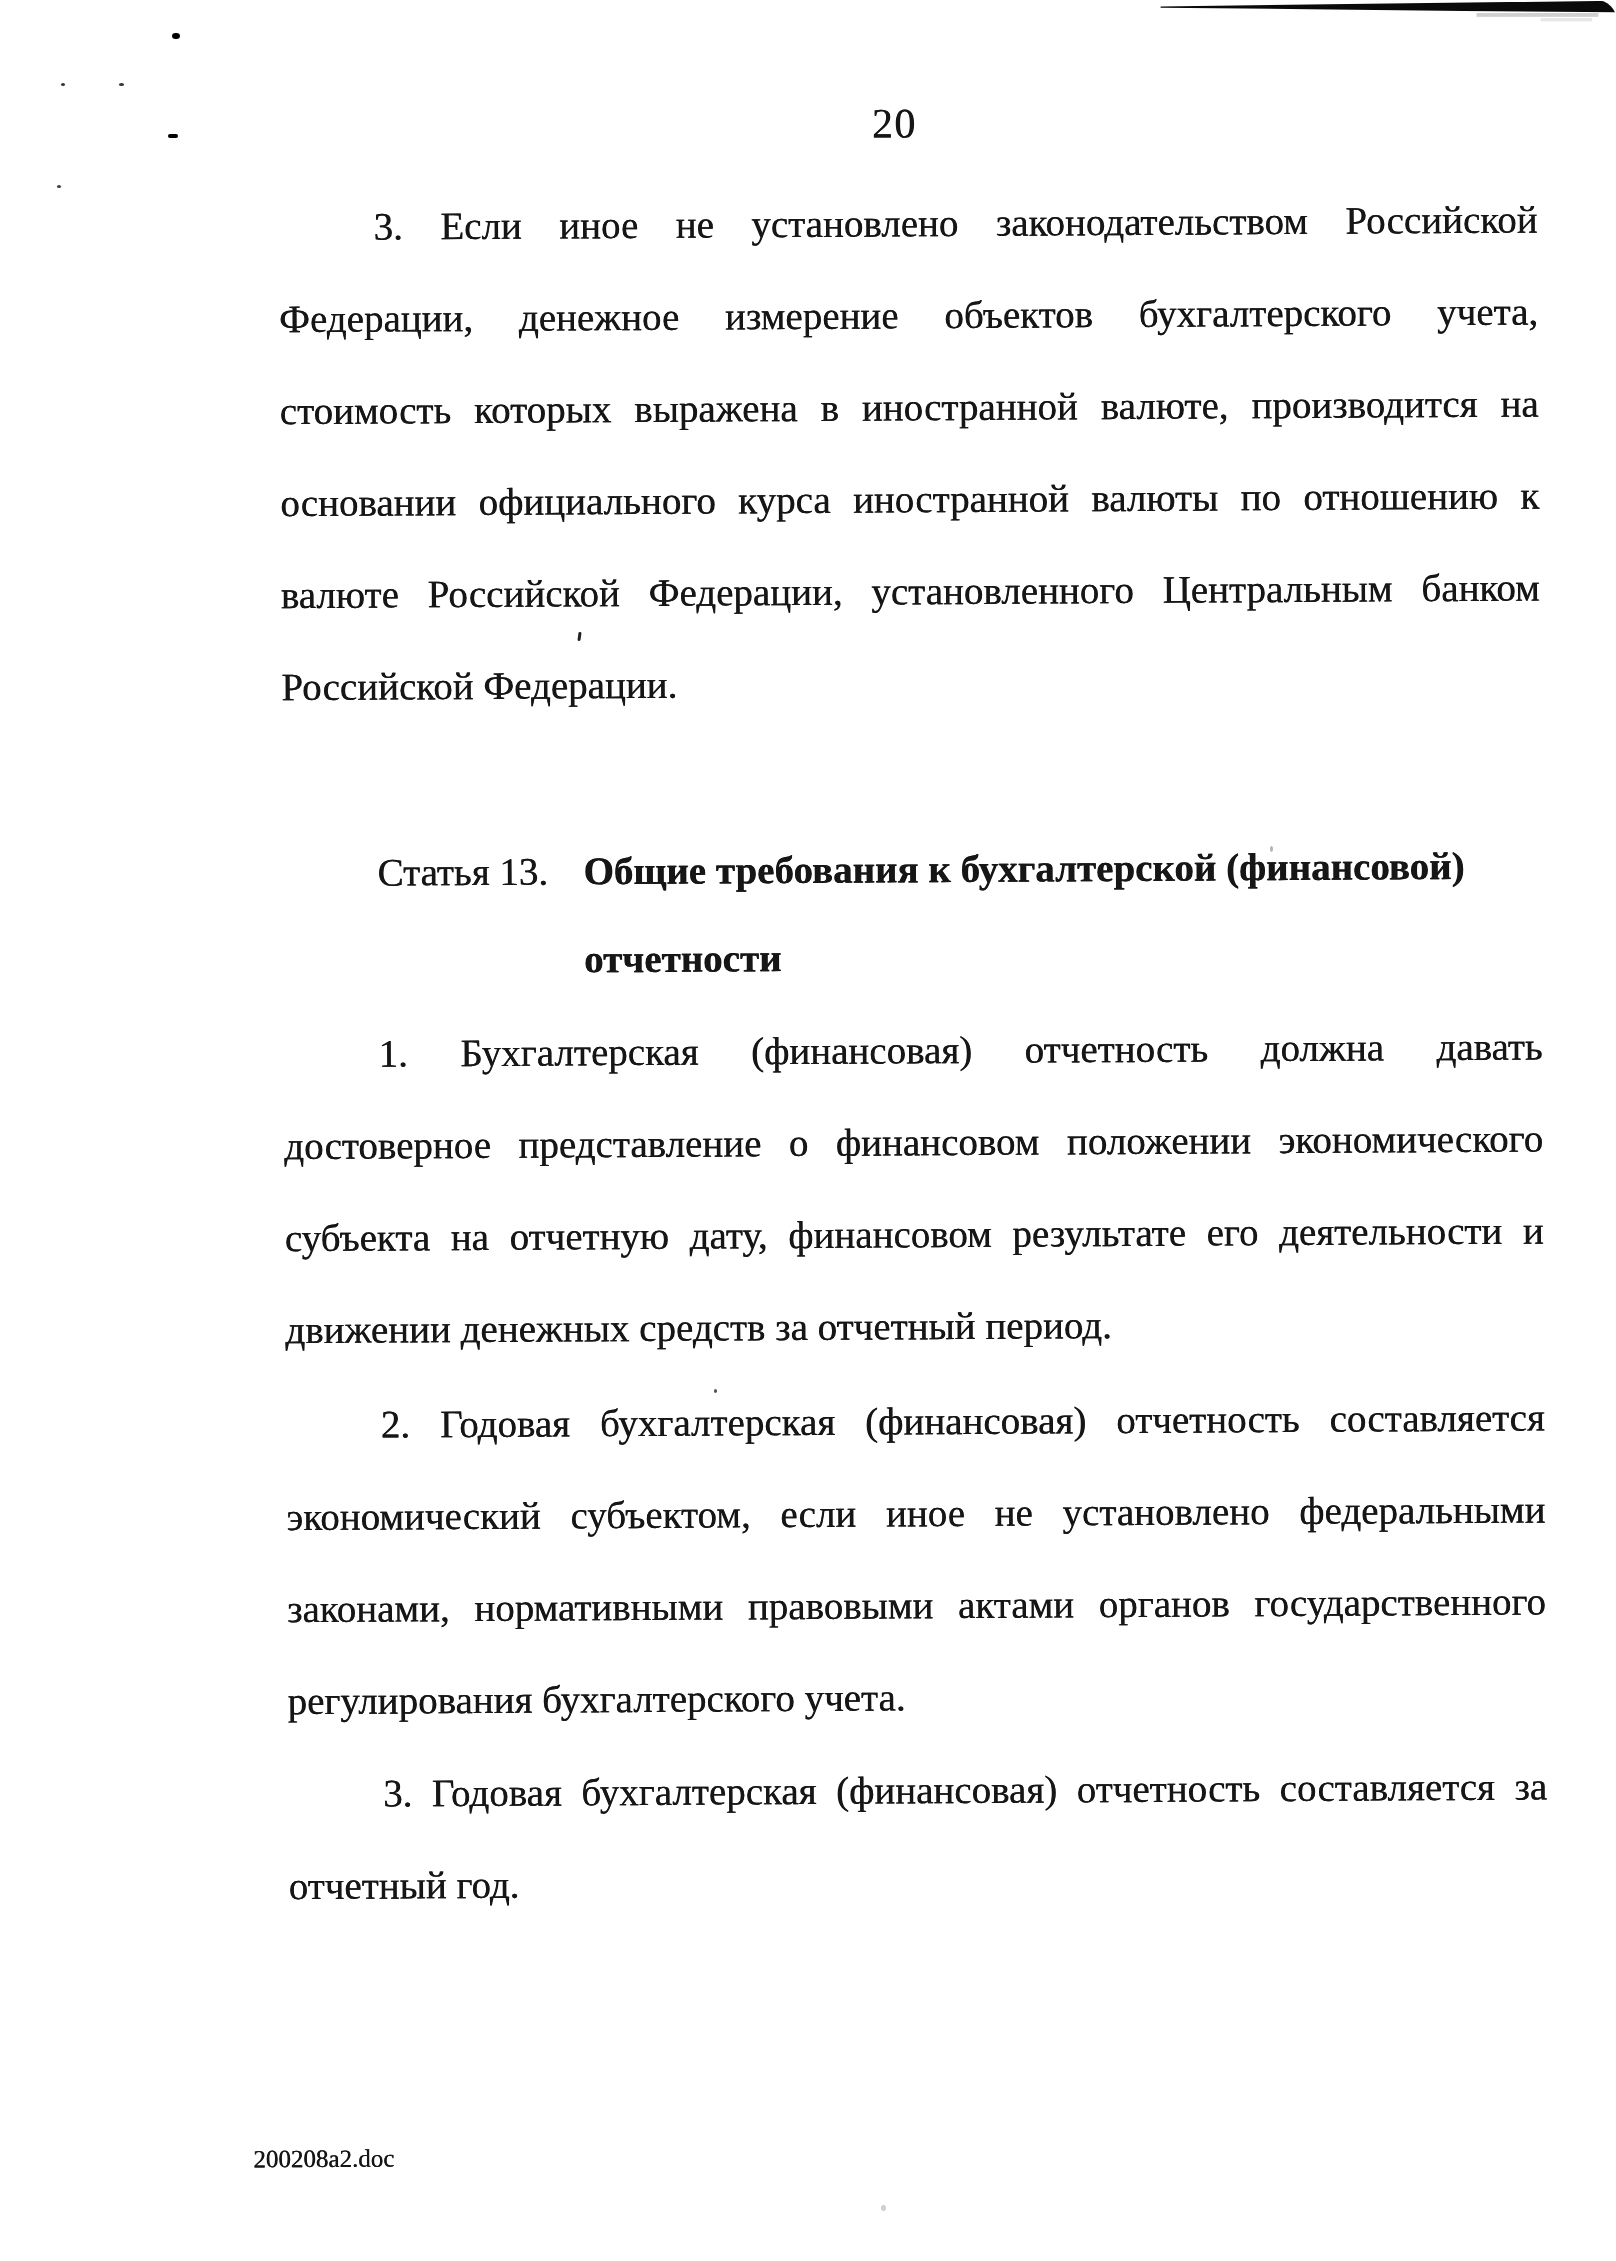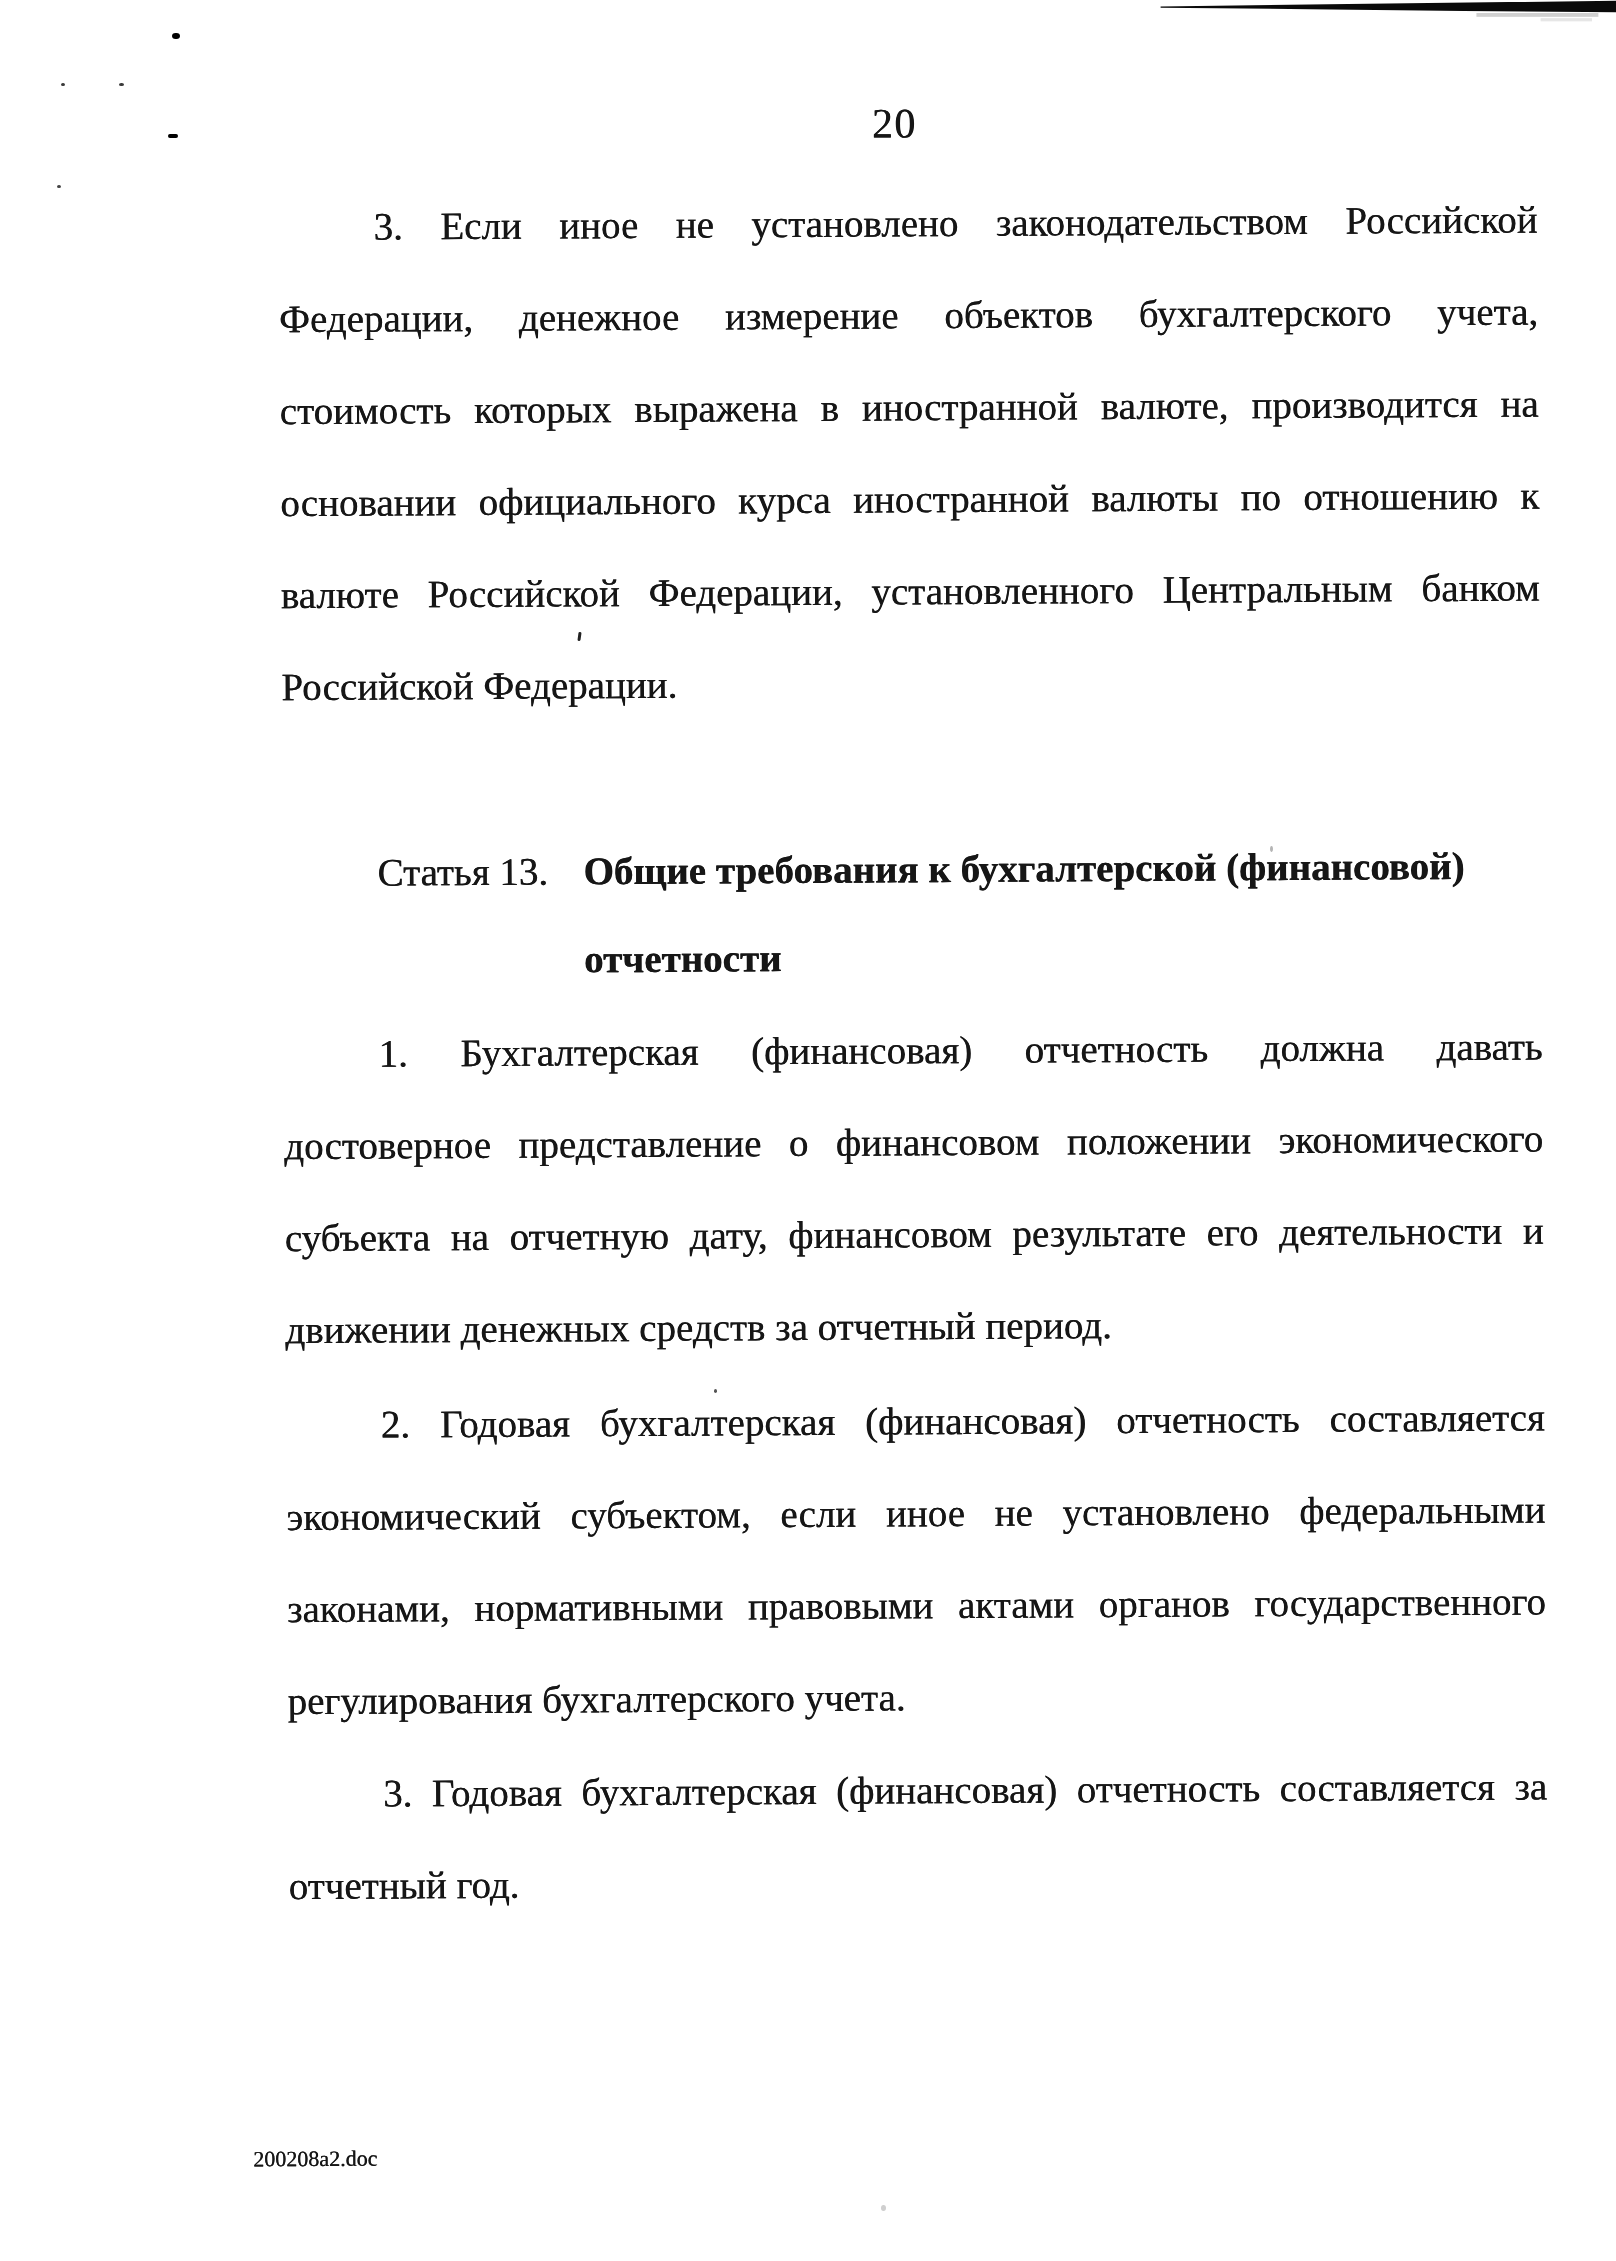--- a/index.html
+++ b/index.html
@@ -4,20 +4,21 @@
 <style>
   html, body { margin: 0; padding: 0; background: #ffffff; }
   .page {
     position: relative;
     width: 1617px;
     height: 2261px;
     background: #ffffff;
     overflow: hidden;
     font-family: "Liberation Serif", "DejaVu Serif", serif;
     color: #161616;
+    border-radius: 21px;
   }
   .scan-content {
     position: absolute;
     inset: 0;
     transform: rotate(-0.35deg);
     transform-origin: 809px 1130px;
   }
   .page-number {
     position: absolute;
     top: 103px;
@@ -49,21 +50,21 @@
   .heading-label { position: absolute; left: 95px; top: 0; }
   .heading-title { display: block; font-weight: bold; }
   .h-line { display: block; text-align: left; }
   .p1 { margin-top: 3.2px; }
   .p2 { margin-top: 2.6px; }
   .p3 { margin-top: 1.3px; }
   .footer-filename {
     position: absolute;
     top: 2142px;
     left: 247px;
-    font-size: 22px;
+    font-size: 25px;
     line-height: 28px;
     text-shadow: 0.3px 0 0 currentColor;
   }
   .edge-artifact { position: absolute; top: 0; left: 0; }
   .sp { position: absolute; background: #000; border-radius: 50%; }
   .sp-dot1   { left: 172px;  top: 33px;   width: 7.7px; height: 6.4px; }
   .sp-dot2   { left: 61px;   top: 83px;  width: 3.9px;  height: 3.2px;  background: #3a3a3a; }
   .sp-dot3   { left: 119px;  top: 83px;  width: 4.5px;  height: 3.2px;  background: #3a3a3a; }
   .sp-dash   { left: 168px;  top: 134px;  width: 10.3px; height: 3.9px;  border-radius: 1.9px; }
   .sp-dot4   { left: 57px;   top: 185px;  width: 3.9px;  height: 3.2px;  background: #444; }

